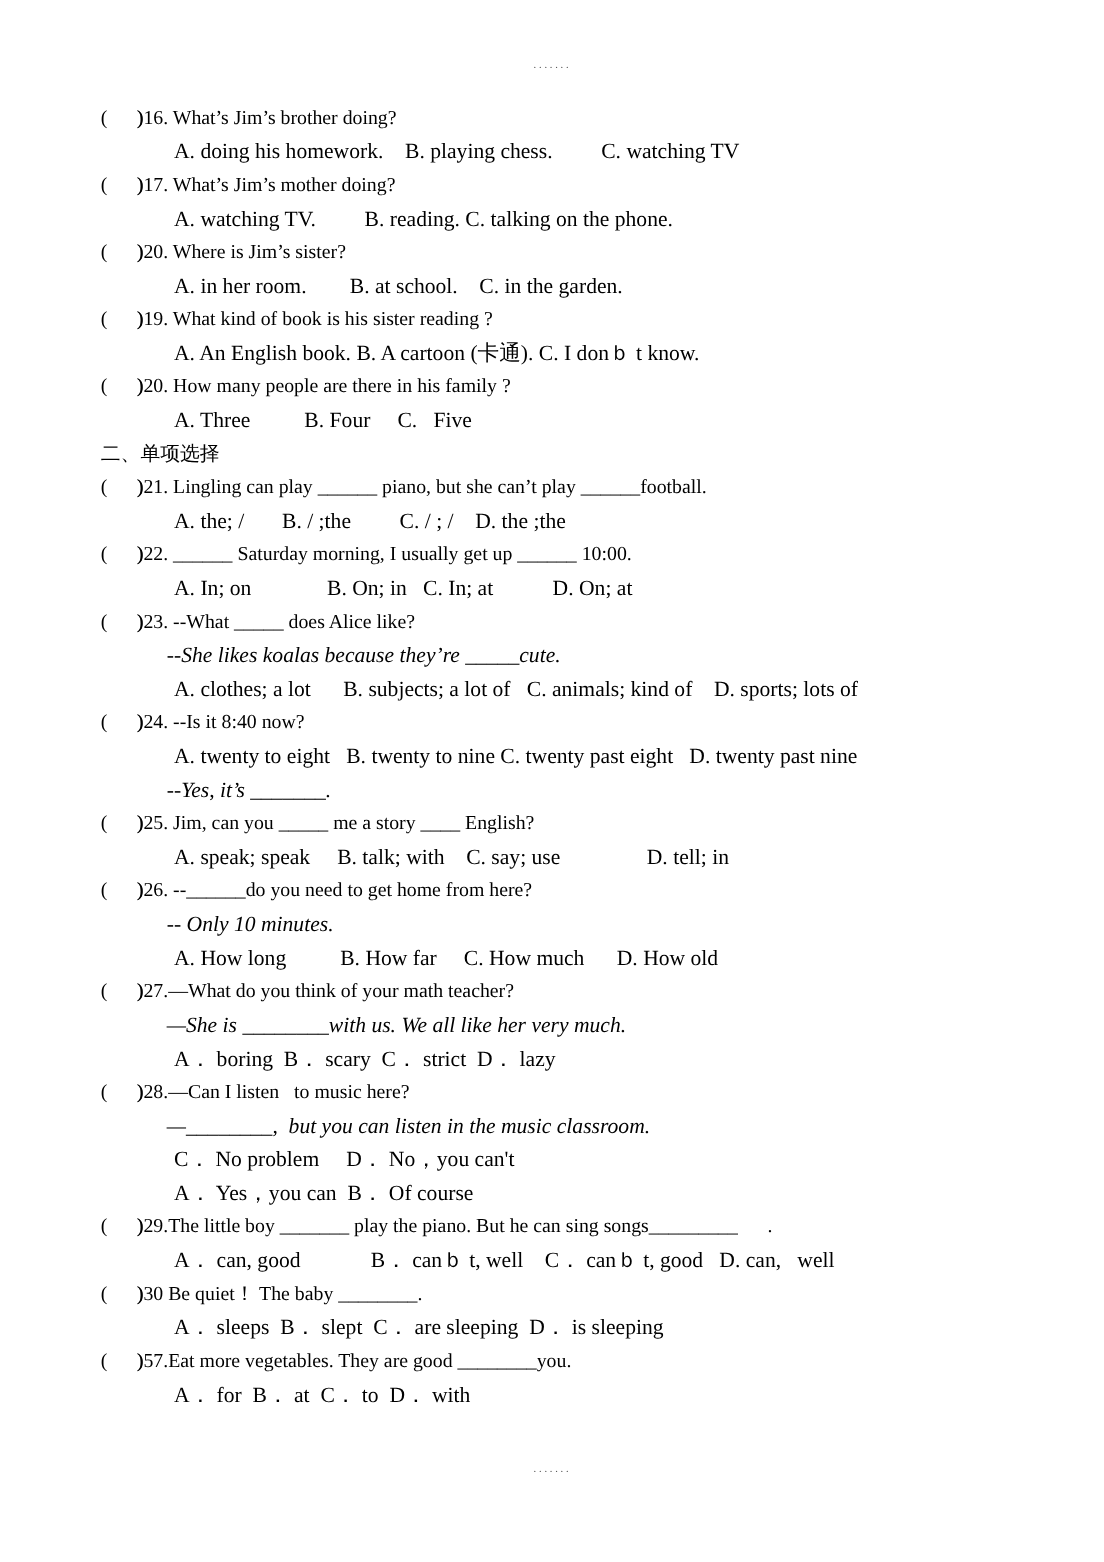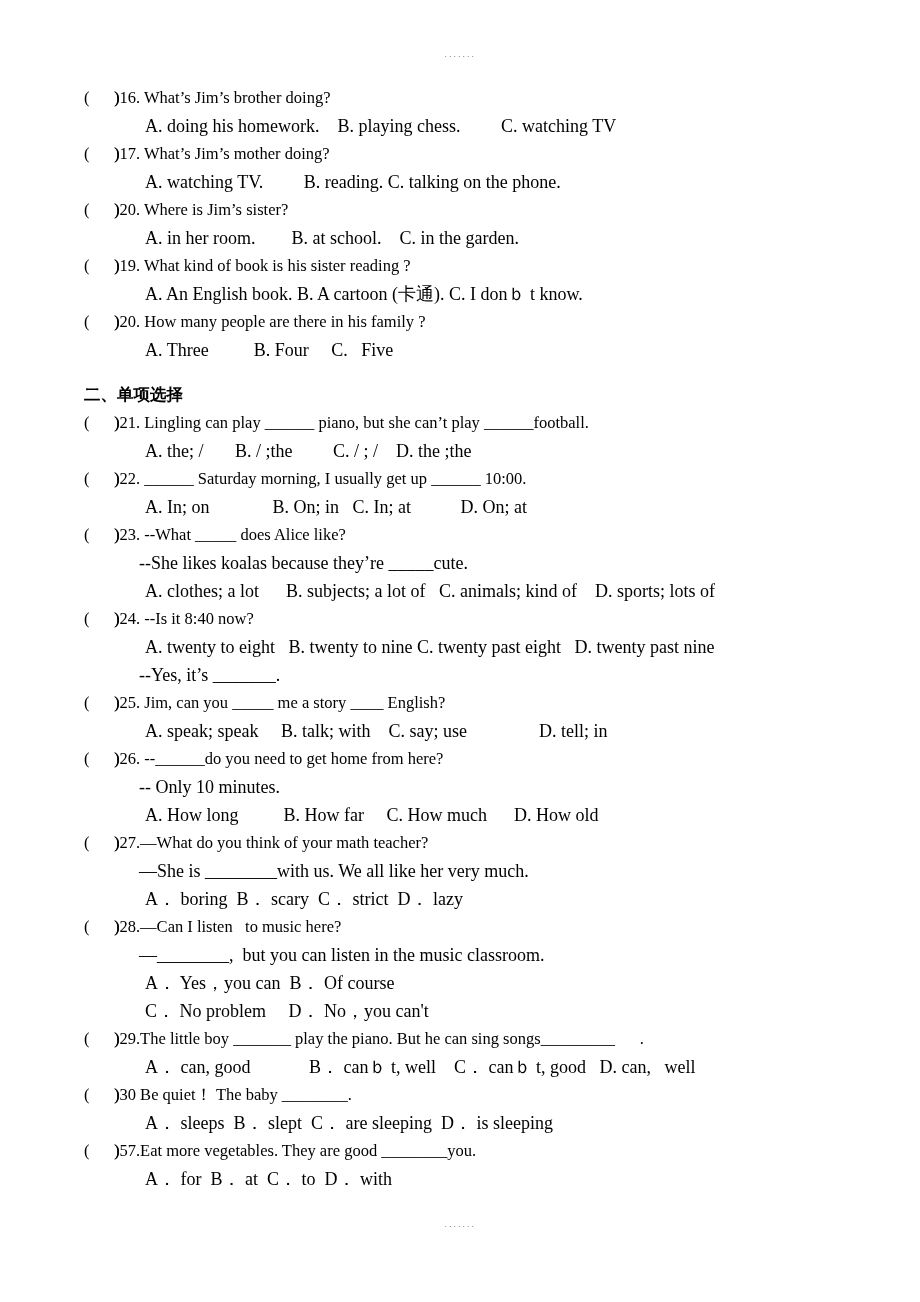--- a/index.html
+++ b/index.html
@@ -66,30 +66,31 @@
 
   
   .opt-line {
     font-size: 18px;
     line-height: 28px;
     padding-left: 61px;
     white-space: pre;
   }
   .opt-line.tight {
     padding-left: 55px;
+    font-style: italic;
   }
 
   
   .section-head {
     font-size: 16.5px;
     line-height: 28px;
-    font-weight: bold;
+    font-weight: normal;
     font-family: "DejaVu Sans", "Liberation Sans", sans-serif;
     white-space: pre;
-    margin-top: 17px;
+    margin-top: 0;
   }
 </style>
 </head>
 <body>
 
 <div class="page">
 
   <div class="scan-mark top">·······</div>
 
   <div class="content">
@@ -176,22 +177,22 @@
         <span class="q-text">)27.—What do you think of your math teacher?</span>
       </div>
       <div class="opt-line tight">—She is ________with us. We all like her very much.</div>
       <div class="opt-line">A． boring  B． scary  C． strict  D． lazy</div>
 
       <div class="q-line">
         <span class="q-box">(      )</span>
         <span class="q-text">)28.—Can I listen   to music here?</span>
       </div>
       <div class="opt-line tight">—________,  but you can listen in the music classroom.</div>
+      <div class="opt-line">C． No problem     D． No，you can't</div>
       <div class="opt-line">A． Yes，you can  B． Of course</div>
-      <div class="opt-line">C． No problem     D． No，you can't</div>
 
       <div class="q-line">
         <span class="q-box">(      )</span>
         <span class="q-text">)29.The little boy _______ play the piano. But he can sing songs_________      .</span>
       </div>
       <div class="opt-line">A． can, good             B． canｂ t, well    C． canｂ t, good   D. can,   well</div>
 
       <div class="q-line">
         <span class="q-box">(      )</span>
         <span class="q-text">)30 Be quiet！ The baby ________.</span>

